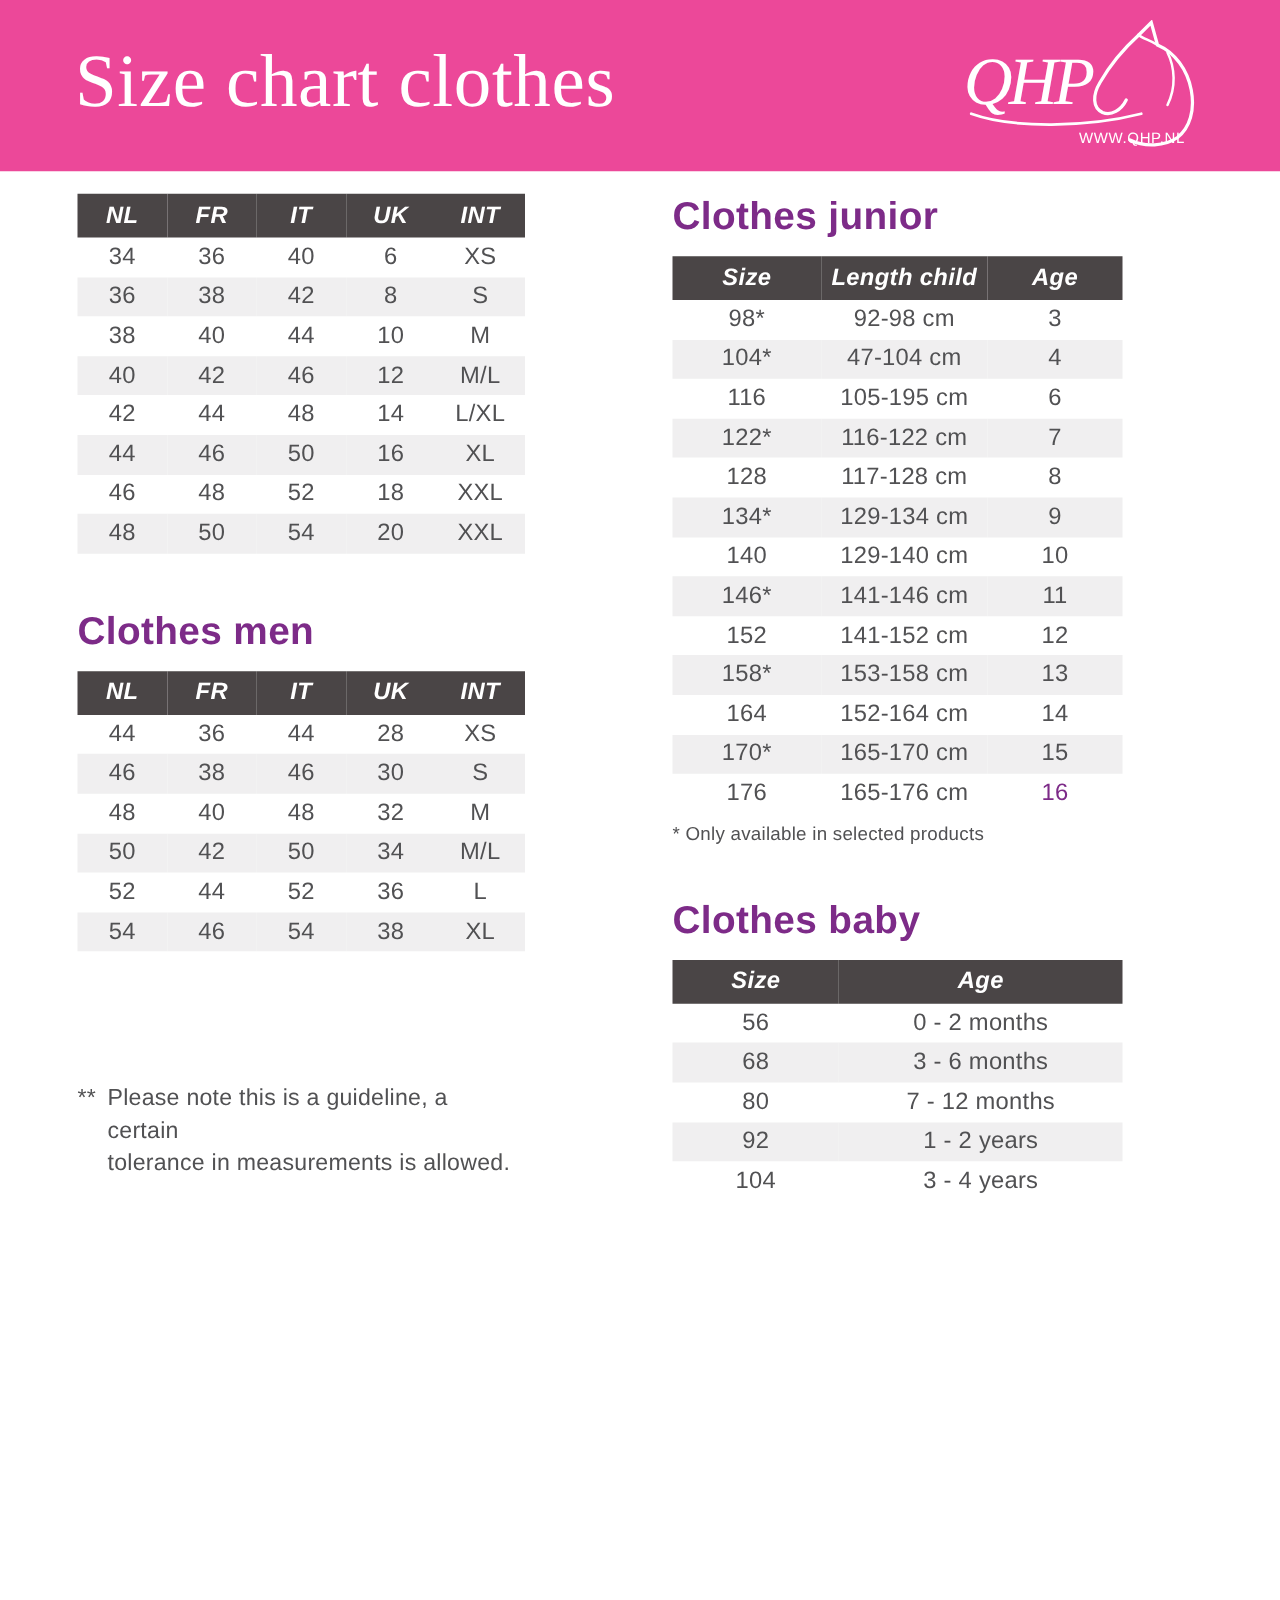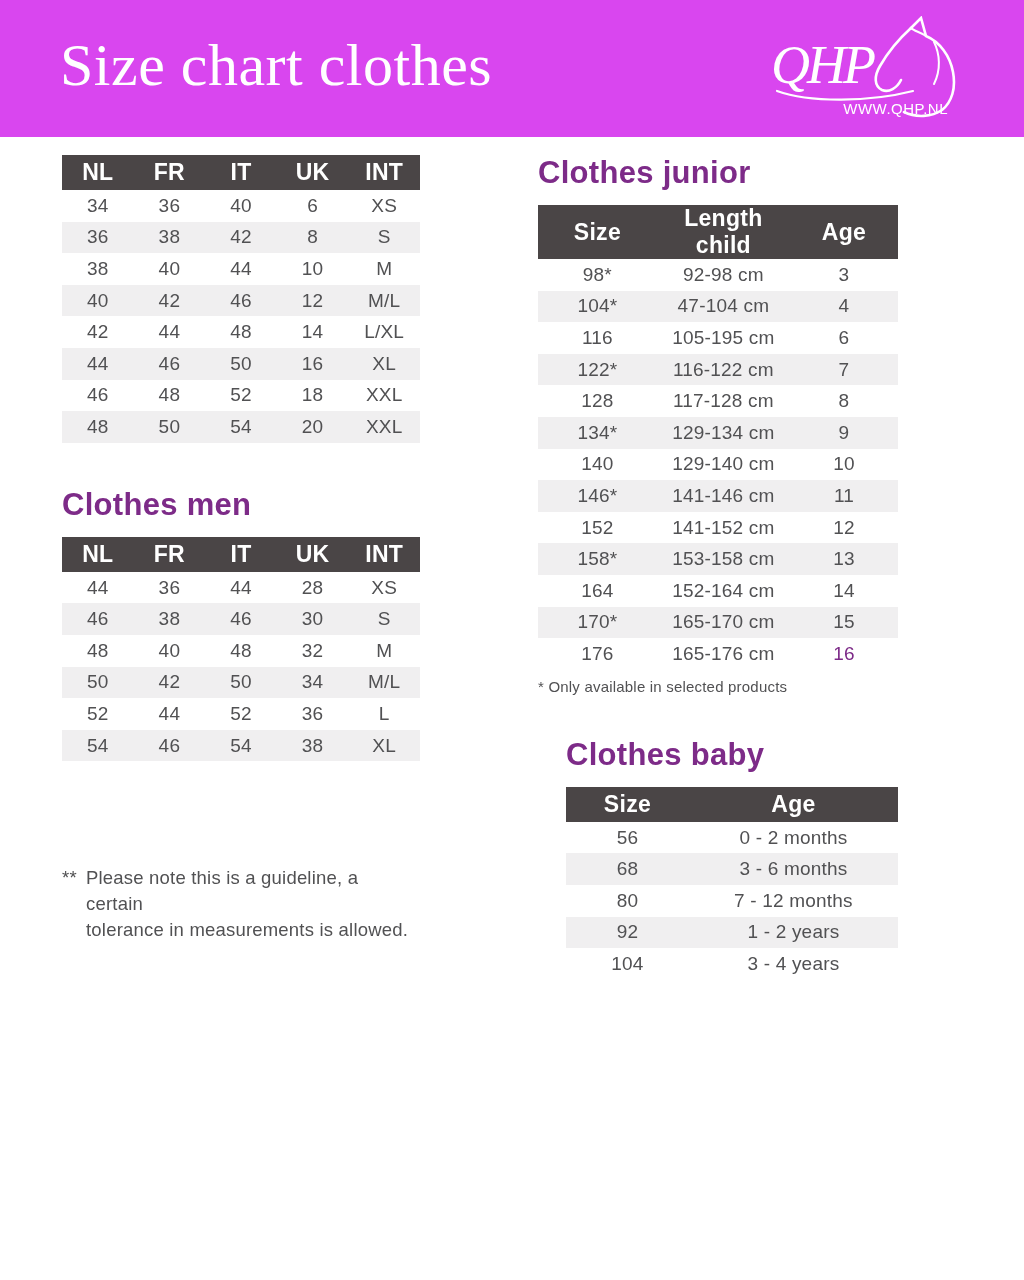--- a/index.html
+++ b/index.html
@@ -8,21 +8,21 @@
     background: #ffffff;
     font-family: "Liberation Sans", sans-serif;
   }
   body { min-height: 1280px; position: relative; }
 
   
   .banner {
     position: relative;
     width: 100%;
     height: 137px;
-    background: #d946ef;
+    background: #ec4899;
     display: flex;
     align-items: center;
   }
   .page-title {
     font-family: "Liberation Serif", serif;
     font-weight: 400;
     font-size: 60px;
     letter-spacing: 0.5px;
     color: #ffffff;
     padding-left: 60px;
@@ -49,21 +49,21 @@
     font-size: 54px;
     font-weight: 400;
     letter-spacing: -3px;
     color: #ffffff;
   }
   .logo-swash { position: absolute; left: 4px; top: 72px; }
   .logo-url {
     position: absolute;
     right: 18px;
     bottom: 4px;
-    font-size: 15px;
+    font-size: 12px;
     letter-spacing: 0.5px;
     color: #ffffff;
   }
 
   
   .content { padding: 0 62px; }
   .intro {
     margin-top: 31px;
     font-size: 22.5px;
     color: #48484a;
@@ -85,26 +85,27 @@
   }
 
   table.size-table {
     width: 100%;
     border-collapse: collapse;
     table-layout: fixed;
   }
   table.size-table th {
     background: #4a4546;
     color: #ffffff;
-    font-size: 23px;
+    font-size: 19px;
     font-weight: 700;
     letter-spacing: 0.3px;
     height: 35px;
     text-align: center;
     vertical-align: middle;
+    font-style: italic;
   }
   table.size-table td {
     height: 31.6px;
     text-align: center;
     vertical-align: middle;
     font-size: 19px;
     color: #515153;
     letter-spacing: 0.2px;
   }
   table.size-table tbody tr:nth-child(even) { background: #f0eff0; }
@@ -112,21 +113,21 @@
 
   
   .tbl-5col th, .tbl-5col td { width: 20%; }
   .tbl-junior th:nth-child(1), .tbl-junior td:nth-child(1) { width: 33%; }
   .tbl-junior th:nth-child(2), .tbl-junior td:nth-child(2) { width: 37%; }
   .tbl-junior th:nth-child(3), .tbl-junior td:nth-child(3) { width: 30%; }
   .tbl-baby th:nth-child(1), .tbl-baby td:nth-child(1) { width: 37%; }
   .tbl-baby th:nth-child(2), .tbl-baby td:nth-child(2) { width: 63%; }
 
   .section-men  { margin-top: 44px; }
-  .section-baby { margin-top: 42px; margin-left: 28px; }
+  .section-baby { margin-top: 42px; }
 
   .junior-footnote {
     margin-top: 8px;
     font-size: 15px;
     color: #515153;
     letter-spacing: 0.2px;
   }
   .bottom-footnote {
     margin-top: 104px;
     display: flex;

